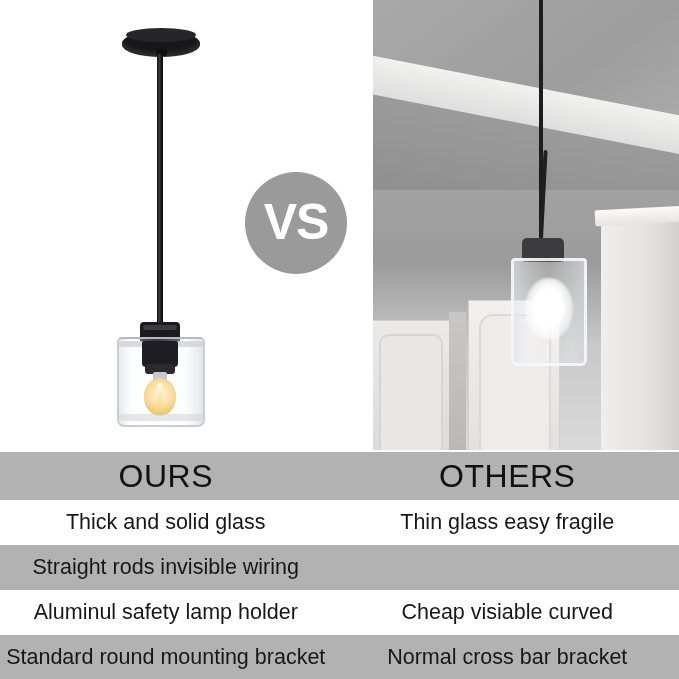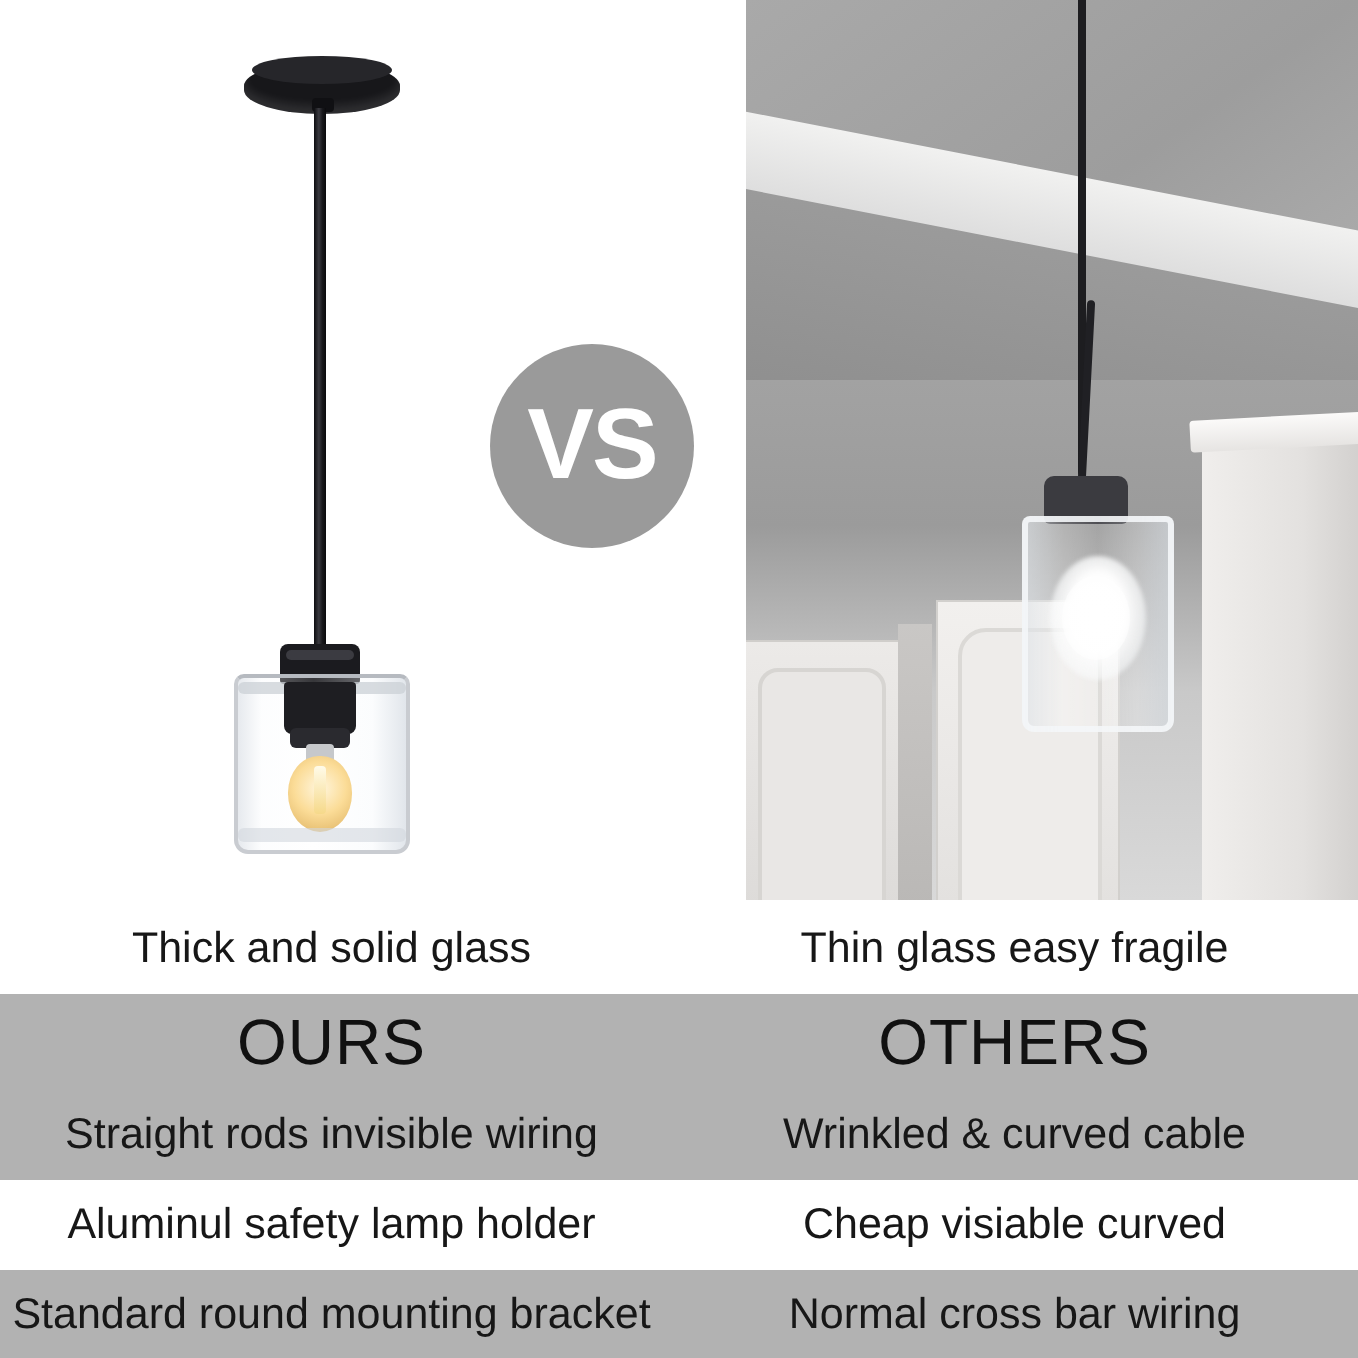--- a/index.html
+++ b/index.html
@@ -378,39 +378,38 @@
       <div class="cable2"></div>
       <div class="photo-socket"></div>
       <div class="photo-glass"></div>
       <div class="photo-bulb"></div>
       <div class="photo-glare"></div>
     </div>
   </div>
 
   <div class="table">
 
+    <div class="row gray header">
+      <div class="cell head left">OURS</div>
+      <div class="cell head right">OTHERS</div>
+    </div>
+
     <div class="row white body">
       <div class="cell body-text left">Thick and solid glass</div>
       <div class="cell body-text right">Thin glass easy fragile</div>
     </div>
 
-    <div class="row gray header">
-      <div class="cell head left">OURS</div>
-      <div class="cell head right">OTHERS</div>
-    </div>
-
     <div class="row gray body">
       <div class="cell body-text left">Straight rods invisible wiring</div>
-      <div class="cell body-text right">Wrinkled &amp; curved cable</div>
     </div>
 
     <div class="row white body">
       <div class="cell body-text left">Aluminul safety lamp holder</div>
       <div class="cell body-text right">Cheap visiable curved</div>
     </div>
 
     <div class="row gray body">
       <div class="cell body-text left">Standard round mounting bracket</div>
-      <div class="cell body-text right">Normal cross bar wiring</div>
+      <div class="cell body-text right">Normal cross bar bracket</div>
     </div>
 
   </div>
 </div>
 
 </body></html>

